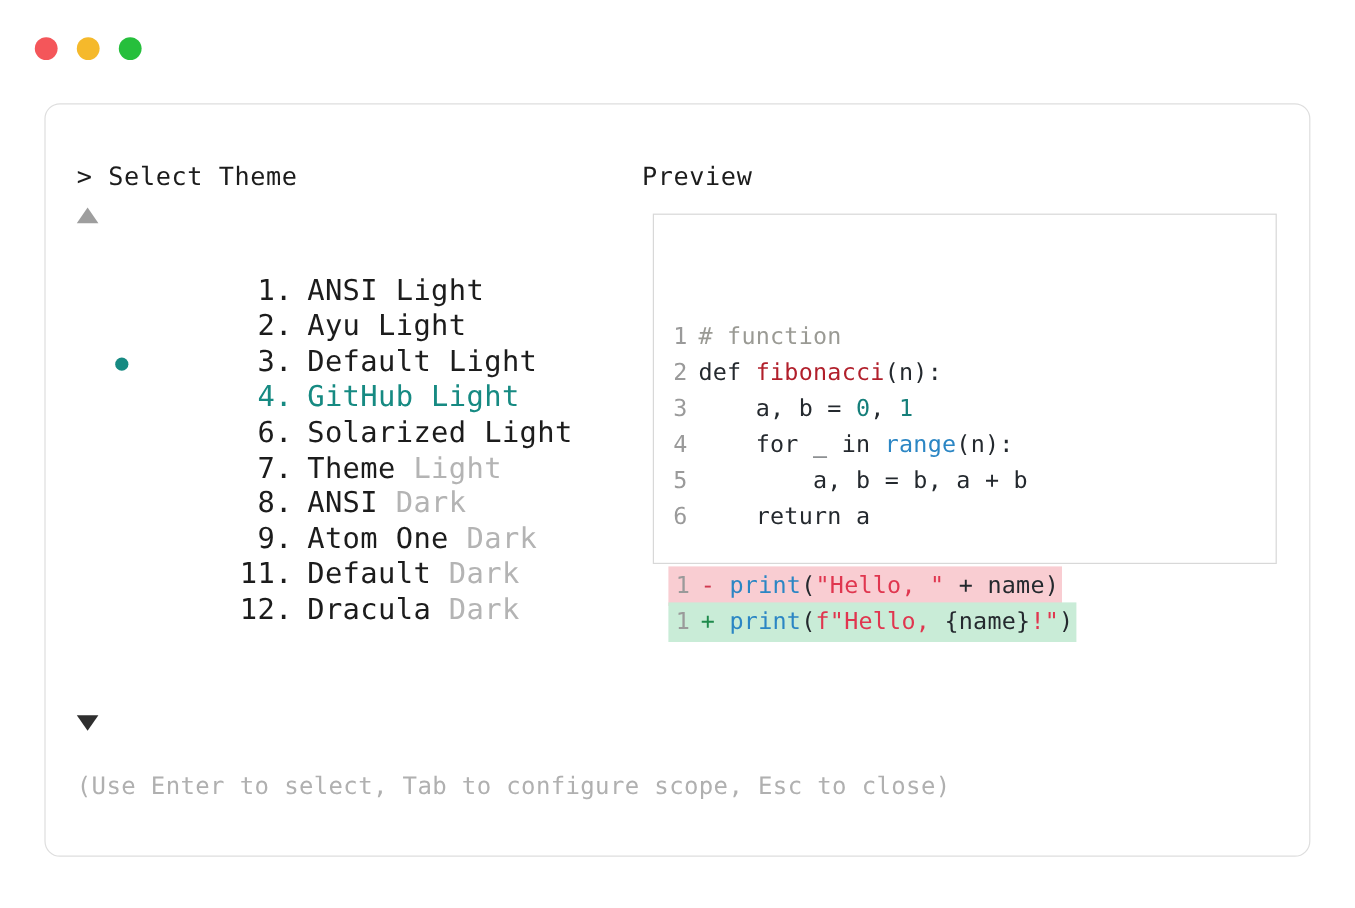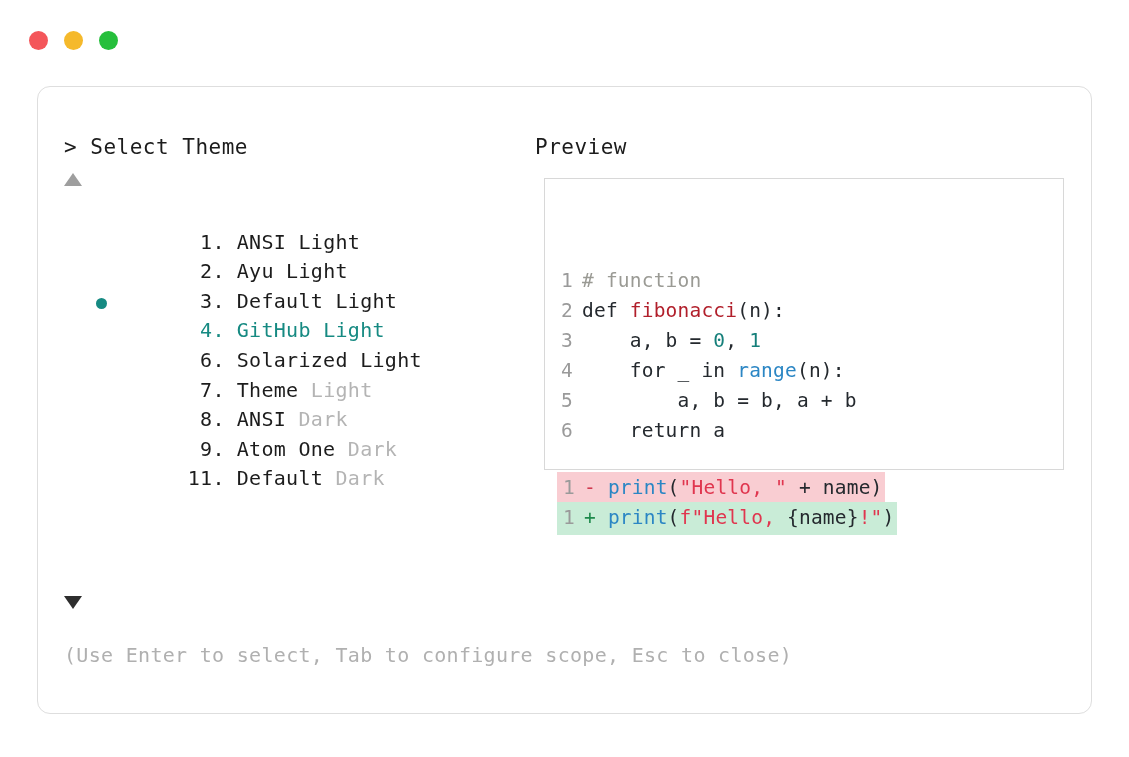--- a/index.html
+++ b/index.html
@@ -98,21 +98,21 @@
   .theme-list {
     position: absolute;
     left: 26px;
     top: 111px;
     width: 440px;
   }
   .theme-row {
     position: relative;
     height: 29.6px;
     line-height: 29.6px;
-    font-size: 20px;
+    font-size: 24px;
     white-space: pre;
     color: #1c1c1c;
     letter-spacing: 0.3px;
   }
   .bullet {
     position: absolute;
     left: 32px;
     top: 11px;
     width: 11px;
     height: 11px;
@@ -254,20 +254,23 @@
 
       <div class="theme-row">
         <span class="row-num">9.</span><span class="row-body">Atom One</span> <span class="row-variant dim">Dark</span>
       </div>
 
 
       <div class="theme-row">
         <span class="row-num">11.</span><span class="row-body">Default</span> <span class="row-variant dim">Dark</span>
       </div>
 
+      <div class="theme-row">
+        <span class="row-num">12.</span><span class="row-body">Dracula</span> <span class="row-variant dim">Dark</span>
+      </div>
 
     </div>
 
     <div class="preview-box">
       <div class="code">
 
         <div class="code-line"><span class="ln">1</span><span class="tok-comment"># function</span></div>
 
         <div class="code-line"><span class="ln">2</span><span class="tok-kw">def </span><span class="tok-fn">fibonacci</span><span class="tok-plain">(n):</span></div>
 

